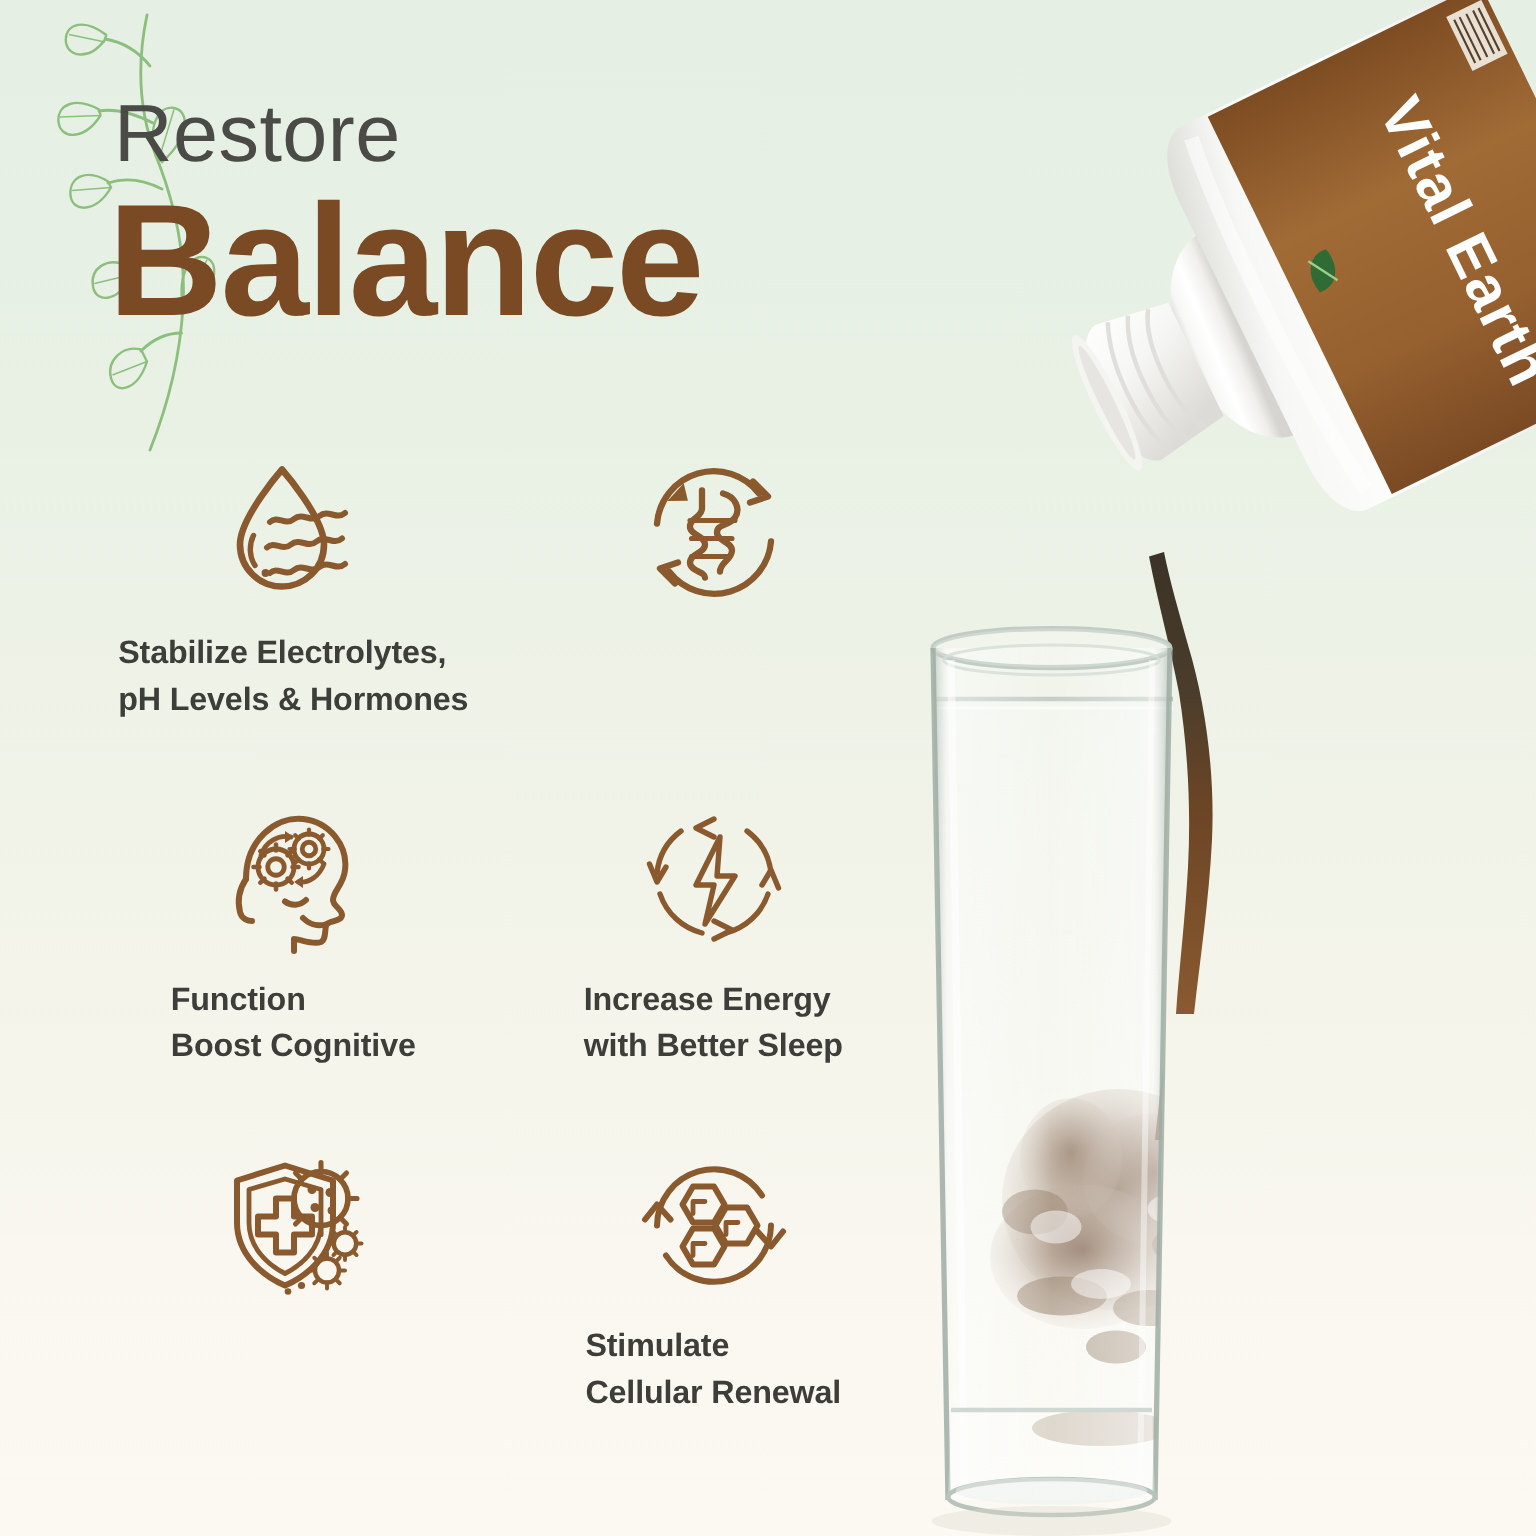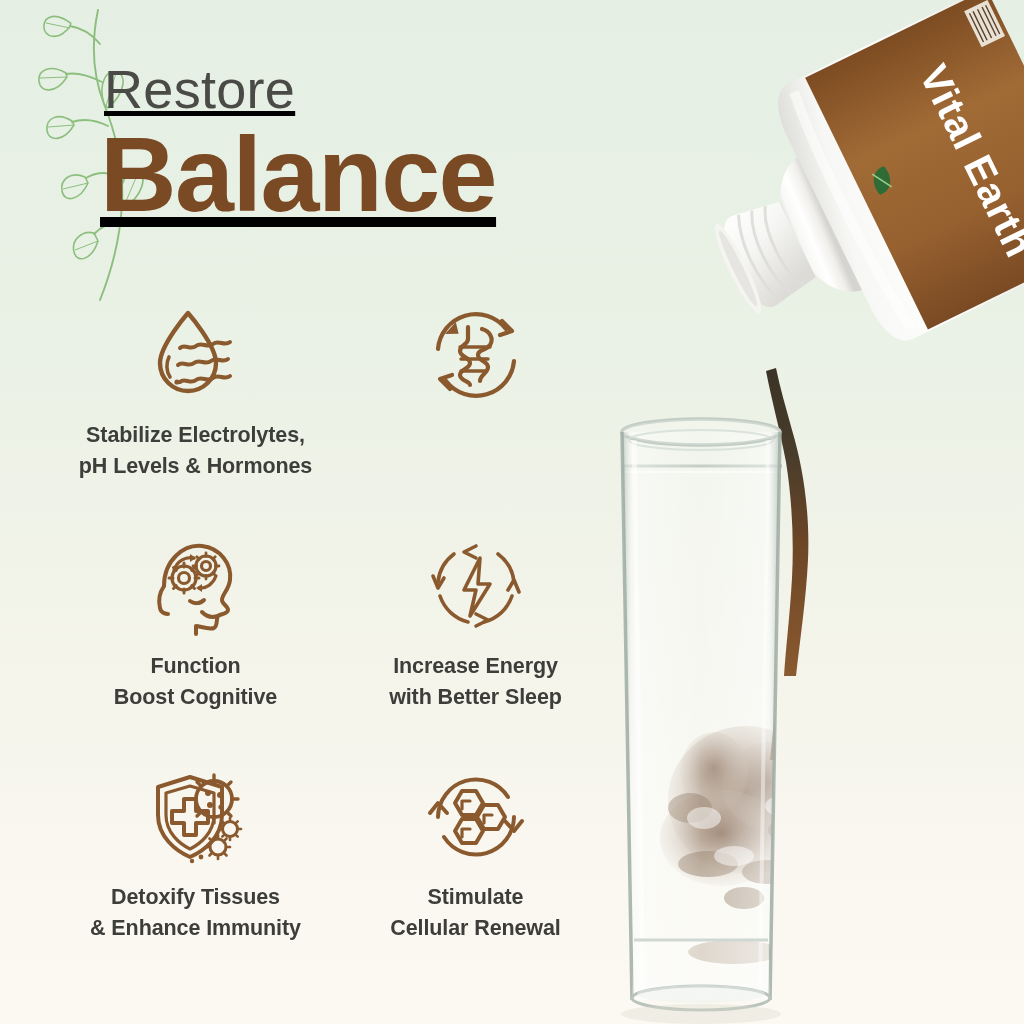--- a/index.html
+++ b/index.html
@@ -10,40 +10,40 @@
   }
   #stage{
     position:relative;width:1024px;height:1024px;overflow:hidden;
     background:linear-gradient(to bottom, #e5efe3 0%, #e9f1e5 28%, #f2f3e9 58%, #f9f7ef 82%, #fbf9f1 100%);
   }
 
   
   .vine{position:absolute;left:38px;top:8px;width:170px;height:300px;pointer-events:none;}
 
   
-  .headline{position:absolute;left:104px;top:62px;width:620px;text-decoration:underline;}
+  .headline{position:absolute;left:76px;top:62px;width:620px;}
   .h-restore{
     font-size:54px;font-weight:400;color:#4a4a46;letter-spacing:.3px;
     line-height:1.0;margin:0;
   }
   .h-balance{
     font-size:106px;font-weight:700;color:#7a4a24;letter-spacing:-1.5px;
     line-height:1.02;margin:4px 0 12px -4px;
   }
 
   
   .benefits{
     position:absolute;left:52px;top:296px;width:560px;
     display:grid;grid-template-columns:287px 273px;
     grid-auto-rows:231px;
   }
   .benefit{display:flex;flex-direction:column;align-items:center;}
   .b-icon{height:118px;display:flex;align-items:center;justify-content:center;}
   .b-label{
-    margin-top:6px;text-align:center;
+    margin-top:6px;
     font-size:21.5px;font-weight:700;color:#3d3d3a;
     line-height:1.42;letter-spacing:-.1px;
   }
   .b-label span{display:block;white-space:nowrap;}
 
   
   .photo{position:absolute;right:0;top:0;width:430px;height:1024px;pointer-events:none;}
 </style>
 </head>
 <body>
@@ -244,24 +244,20 @@
                 <path d="M82 82 L86 82"></path>
               <path d="M68.3 76.3 L65.5 73.5"></path>
                 <path d="M79.7 87.7 L82.5 90.5"></path>
               <path d="M79.7 76.3 L82.5 73.5"></path>
                 <path d="M68.3 87.7 L65.5 90.5"></path>
             </g>
           </g>
           <circle cx="57" cy="92" r="2.4" fill="#8a5a2e"></circle>
           <circle cx="48" cy="96" r="2.2" fill="#8a5a2e"></circle>
         </svg>
-      </div>
-      <div class="b-label">
-        <span>Detoxify Tissues</span>
-        <span>&amp; Enhance Immunity</span>
       </div>
     </div>
 
     <div class="benefit">
       <div class="b-icon">
         <svg width="104" height="104" viewBox="0 0 104 104">
           <g fill="none" stroke="#8a5a2e" stroke-width="4" stroke-linecap="round" stroke-linejoin="round">
             <path d="M14 52 A38 38 0 0 1 84 32"></path>
             <path d="M90 52 A38 38 0 0 1 20 72"></path>
             <path d="M6 48 L14 38 L23 48"></path>

